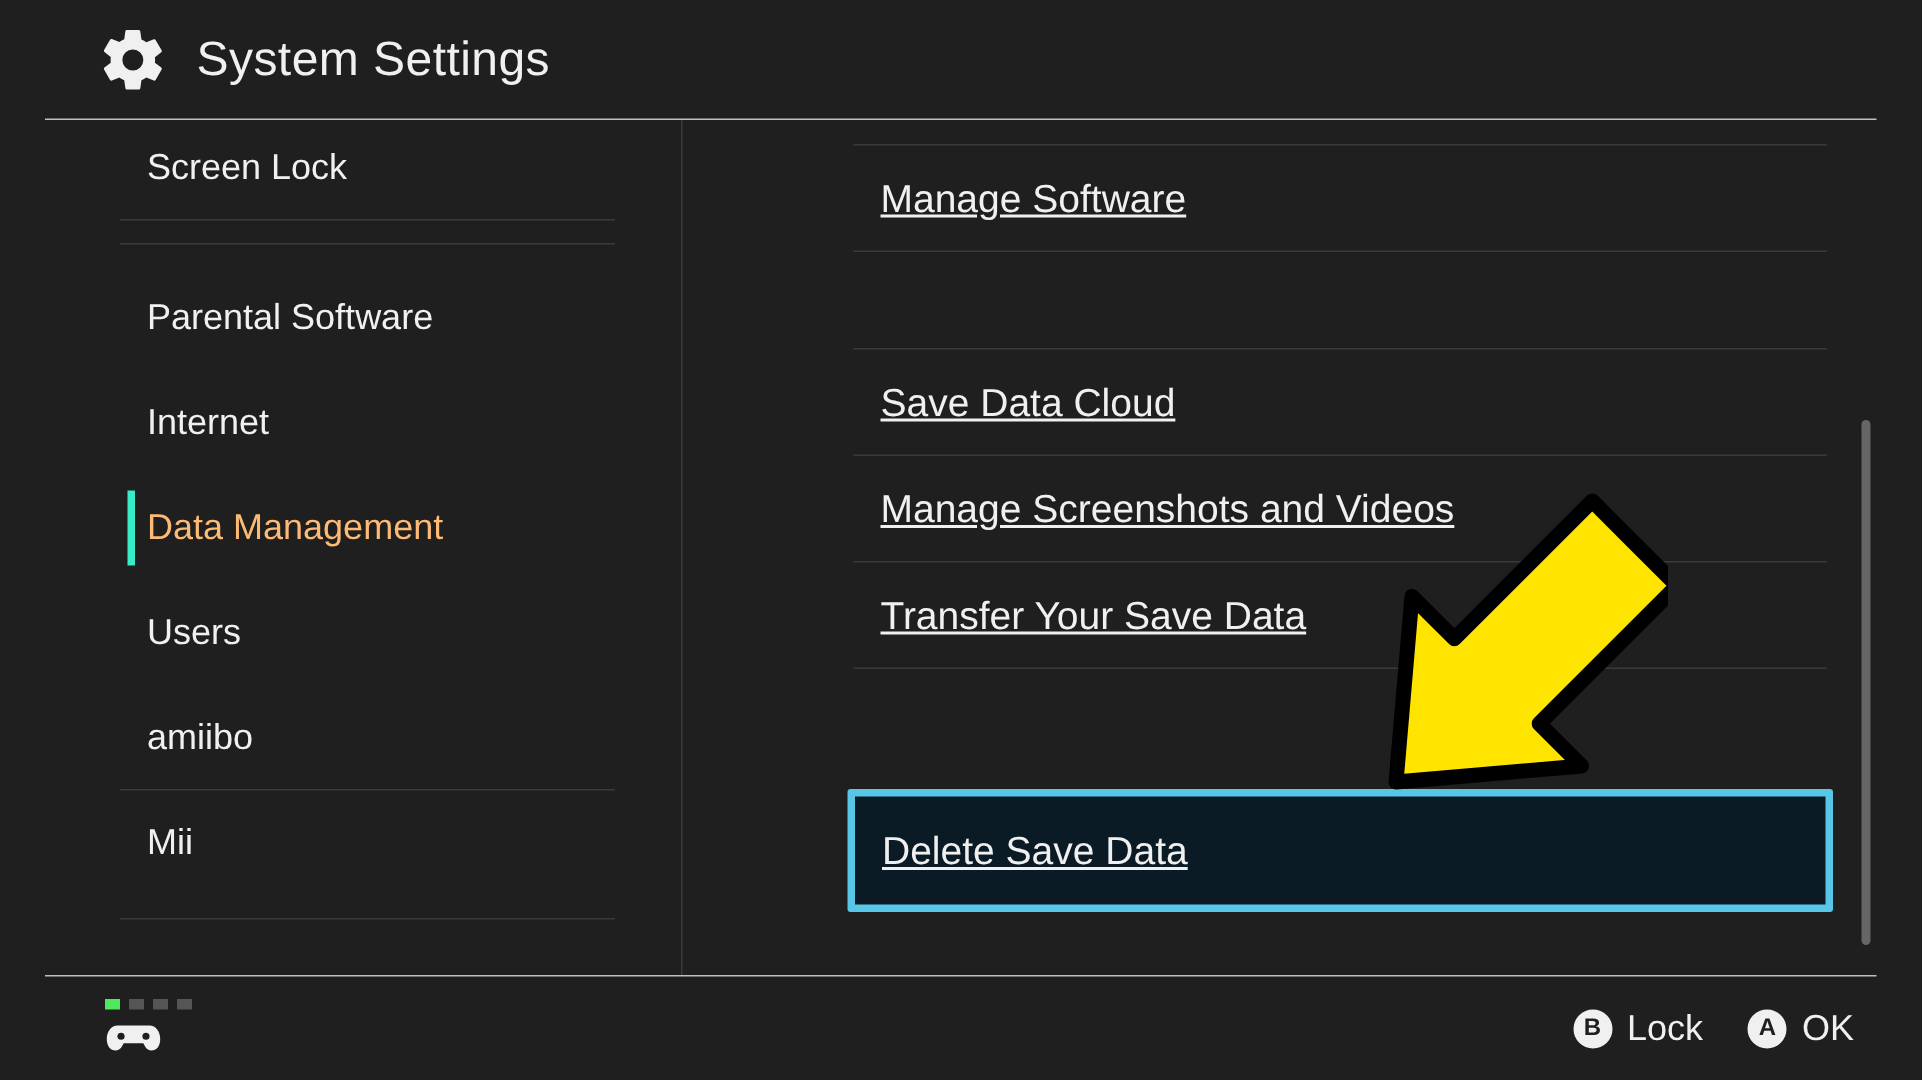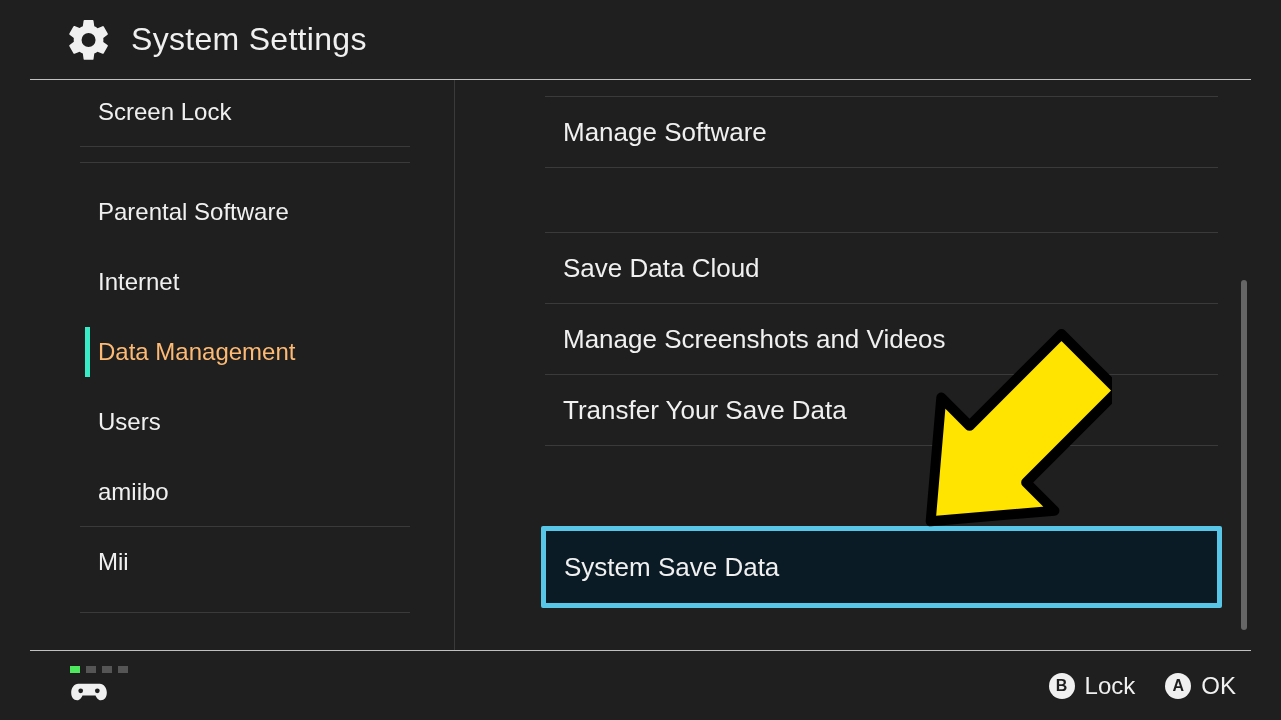--- a/index.html
+++ b/index.html
@@ -81,23 +81,24 @@
     margin-left:0;
     background: #3a3a3a;
   }
   
   .main {
     flex:1;
     position: relative;
   }
   .main-inner {
     position: absolute;
-    left: 46px;
+    left: 70px;
     right: 33px;
     top: 0;
+    text-decoration: underline;
   }
   .main-row {
     height: 71px;
     display: flex;
     align-items: center;
     padding-left: 18px;
     font-size: 26px;
     color: #f0f0f0;
     position: relative;
     cursor: pointer;
@@ -239,21 +240,21 @@
           <div class="main-hr bottom"></div>
         </div>
         <div class="main-row">
           <span>Transfer Your Save Data</span>
           <div class="main-hr bottom"></div>
         </div>
 
         <div class="main-gap-large"></div>
 
         <div class="main-row highlight">
-          <span>System Save Data</span>
+          <span>Delete Save Data</span>
         </div>
       </div>
       <div class="scroll-indicator"></div>
     </div>
   </div>
 
   <div class="footer">
     <div class="footer-left">
       <div class="dots">
         <div class="dot on"></div>

